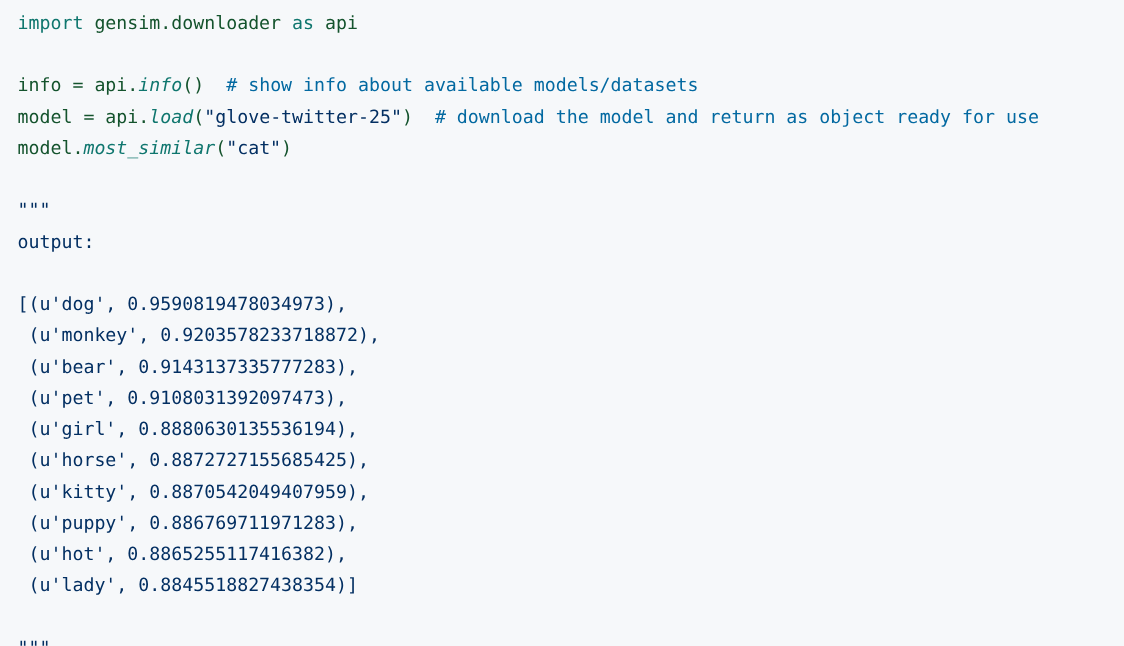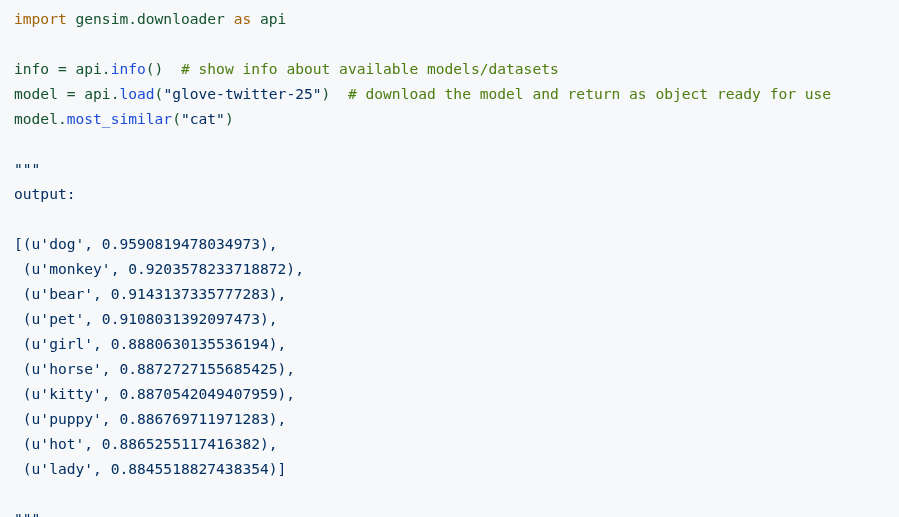--- a/index.html
+++ b/index.html
@@ -26,24 +26,24 @@
     padding: 0;
     font-family: "DejaVu Sans Mono", "Liberation Mono", monospace;
     font-size: 14.6px;
     line-height: 25px;
     color: #24292e;
     white-space: pre;
     tab-size: 4;
   }
   .ln { display: block; height: 25px; white-space: pre; }
   .tok { white-space: pre; }
-  .kw   { color: #a16207; }
-  .fn   { color: #1d4ed8; }
+  .kw   { color: #0f766e; }
+  .fn   { color: #0f766e; font-style: italic; }
   .str  { color: #032f62; }
-  .com  { color: #4d7c0f; }
+  .com  { color: #0369a1; }
   .pln  { color: #14532d; }
   .doc  { color: #032f62; }
 </style>
 </head>
 <body>
 
 <div id="code-block">
   <pre class="code"><span class="ln"><span class="tok kw">import</span><span class="tok pln"> gensim.downloader </span><span class="tok kw">as</span><span class="tok pln"> api</span></span><span class="ln"> </span><span class="ln"><span class="tok pln">info = api.</span><span class="tok fn">info</span><span class="tok pln">()</span><span class="tok com">  # show info about available models/datasets</span></span><span class="ln"><span class="tok pln">model = api.</span><span class="tok fn">load</span><span class="tok pln">(</span><span class="tok str">"glove-twitter-25"</span><span class="tok pln">)</span><span class="tok com">  # download the model and return as object ready for use</span></span><span class="ln"><span class="tok pln">model.</span><span class="tok fn">most_similar</span><span class="tok pln">(</span><span class="tok str">"cat"</span><span class="tok pln">)</span></span><span class="ln"> </span><span class="ln doc">"""</span><span class="ln doc">output:</span><span class="ln"> </span><span class="ln doc">[(u'dog', 0.9590819478034973),</span><span class="ln doc"> (u'monkey', 0.9203578233718872),</span><span class="ln doc"> (u'bear', 0.9143137335777283),</span><span class="ln doc"> (u'pet', 0.9108031392097473),</span><span class="ln doc"> (u'girl', 0.8880630135536194),</span><span class="ln doc"> (u'horse', 0.8872727155685425),</span><span class="ln doc"> (u'kitty', 0.8870542049407959),</span><span class="ln doc"> (u'puppy', 0.886769711971283),</span><span class="ln doc"> (u'hot', 0.8865255117416382),</span><span class="ln doc"> (u'lady', 0.8845518827438354)]</span><span class="ln"> </span><span class="ln doc">"""</span></pre>
 </div>
 

